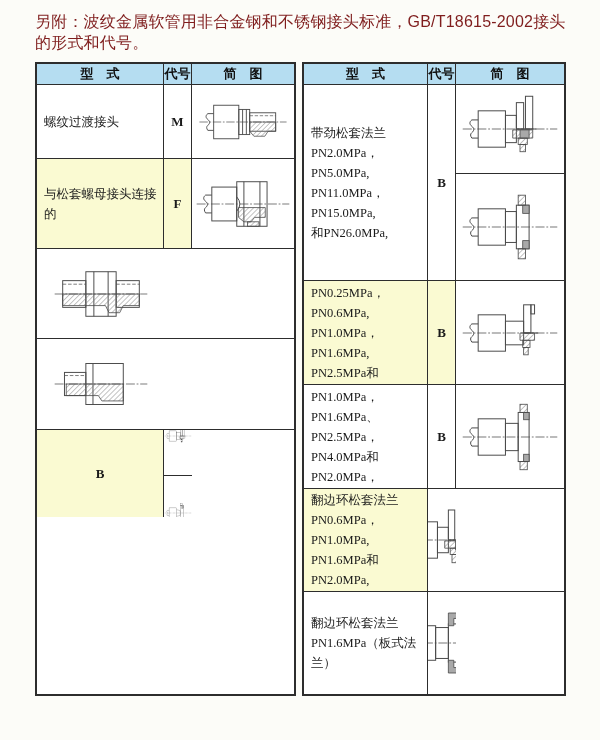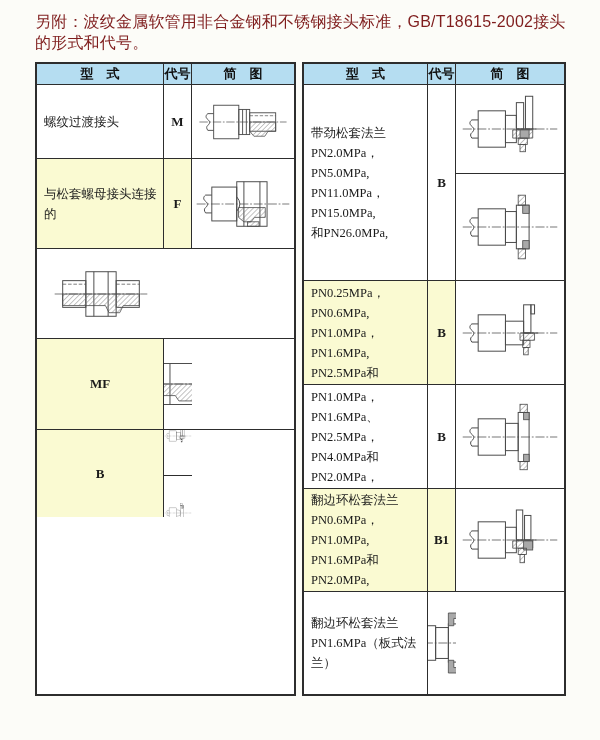--- a/index.html
+++ b/index.html
@@ -126,21 +126,20 @@
         <line class="ln" x1="47" y1="12" x2="47" y2="62"></line>
         <line class="ln" x1="63" y1="12" x2="63" y2="62"></line>
         <rect class="ln" x="72" y="22" width="26" height="30"></rect>
         <line class="dsh" x1="72" y1="26" x2="98" y2="26"></line>
         <path class="hf" d="M12,37 H98 V50 H80 L76,58 H64 L60,50 H12 Z"></path>
       </svg>
     </div>
   </div>
 
   <div class="row">
-    <div class="cell code hl">MF</div>
     <div class="cell dg">
       <svg viewBox="0 0 110 74" width="98" height="66">
         <line class="cl" x1="3" y1="37" x2="107" y2="37"></line>
         <rect class="ln" x="14" y="24" width="24" height="26"></rect>
         <line class="dsh" x1="14" y1="27.5" x2="38" y2="27.5"></line>
         <rect class="ln" x="38" y="14" width="42" height="46"></rect>
         <line class="ln" x1="46" y1="14" x2="46" y2="60"></line>
         <path class="hf" d="M16,37 H80 V56 H56 L52,50 H16 Z"></path>
       </svg>
     </div>
@@ -268,21 +267,20 @@
         <rect class="hf" x="66" y="1" width="8" height="9"></rect>
         <rect class="hf" x="66" y="64" width="8" height="9"></rect>
       </svg>
     </div>
   </div>
 
   <div class="row">
     <div class="cell type hl">翻边环松套法兰
 PN0.6MPa，PN1.0MPa,
 PN1.6MPa和PN2.0MPa,</div>
-    <div class="cell code hl">B1</div>
     <div class="cell dg">
       <svg viewBox="0 0 110 74" width="100" height="74">
         <line class="cl" x1="3" y1="37" x2="107" y2="37"></line>
         <path class="ln" d="M20,27 H13 c-2.8,2.2 -2.8,4.8 0,7 c2.8,2.2 2.8,4.8 0,7 c-1.8,1.5 -1.8,3.5 0,6 H20"></path>
         <rect class="ln" x="20" y="17" width="30" height="40"></rect>
         <rect class="ln" x="50" y="23" width="12" height="28"></rect>
         <rect class="ln" x="62" y="4" width="7" height="33"></rect>
         <rect class="ln" x="71" y="10" width="7" height="27"></rect>
         <line class="ln" x1="62" y1="37" x2="84" y2="37"></line>
         <path class="hf" d="M58,38 H80 V46 H58 Z"></path>

